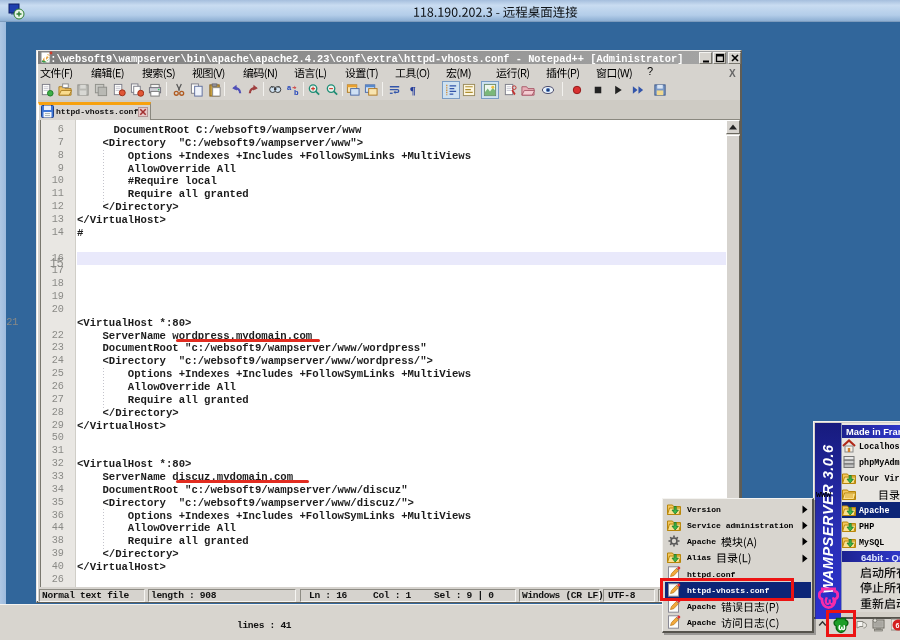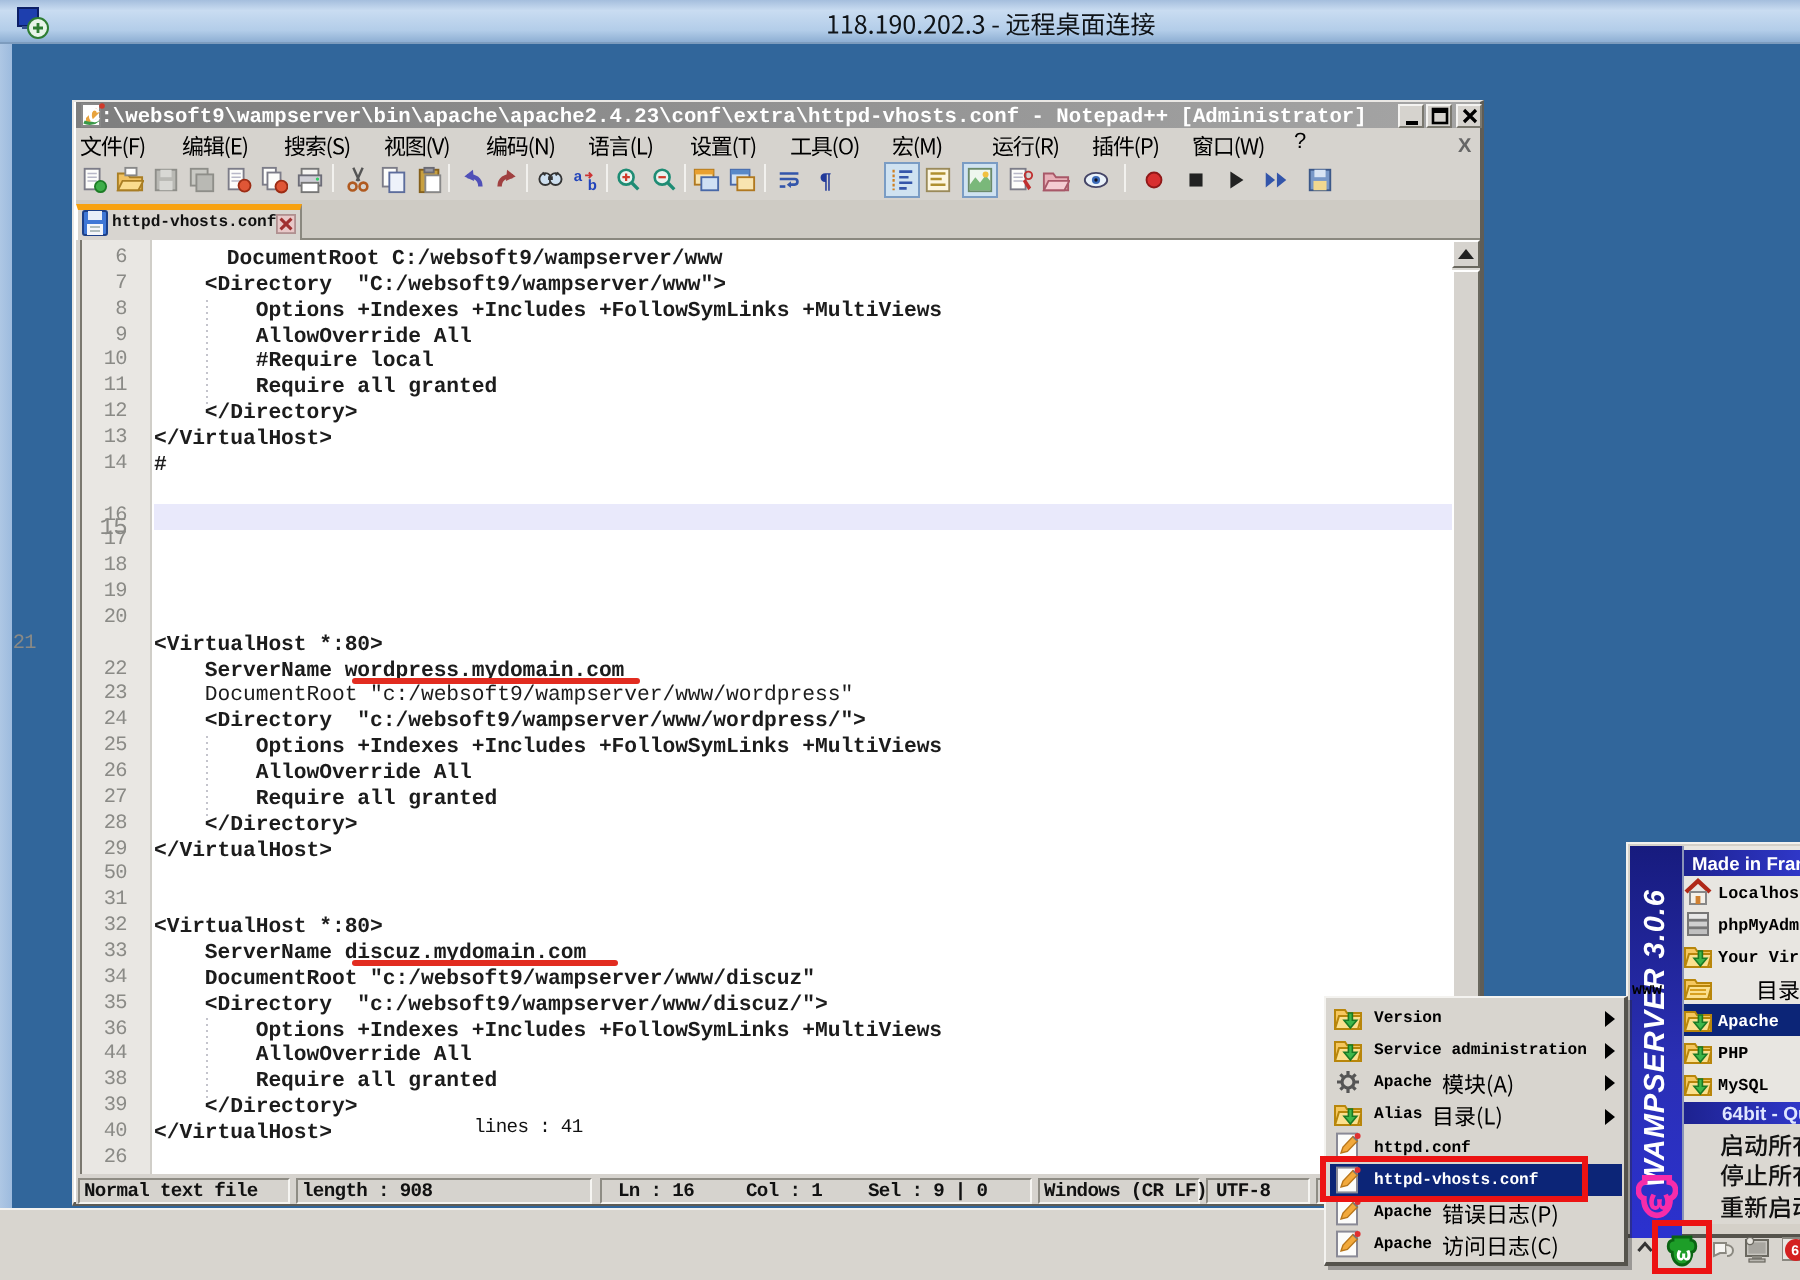--- a/index.html
+++ b/index.html
@@ -292,21 +292,21 @@
 <div class="abs mono" style="left:77px;top:136.8px;font-size:10.65px;font-weight:700;color:#1c1c1c;letter-spacing:-0.03px;white-space:pre">    &lt;Directory  "C:/websoft9/wampserver/www"&gt;</div>
 <div class="abs mono" style="left:77px;top:149.7px;font-size:10.65px;font-weight:700;color:#1c1c1c;letter-spacing:-0.03px;white-space:pre">        Options +Indexes +Includes +FollowSymLinks +MultiViews</div>
 <div class="abs mono" style="left:77px;top:162.6px;font-size:10.65px;font-weight:700;color:#1c1c1c;letter-spacing:-0.03px;white-space:pre">        AllowOverride All</div>
 <div class="abs mono" style="left:77px;top:175.4px;font-size:10.65px;font-weight:700;color:#1c1c1c;letter-spacing:-0.03px;white-space:pre">        #Require local</div>
 <div class="abs mono" style="left:77px;top:188.2px;font-size:10.65px;font-weight:700;color:#1c1c1c;letter-spacing:-0.03px;white-space:pre">        Require all granted</div>
 <div class="abs mono" style="left:77px;top:201.1px;font-size:10.65px;font-weight:700;color:#1c1c1c;letter-spacing:-0.03px;white-space:pre">    &lt;/Directory&gt;</div>
 <div class="abs mono" style="left:77px;top:213.9px;font-size:10.65px;font-weight:700;color:#1c1c1c;letter-spacing:-0.03px;white-space:pre">&lt;/VirtualHost&gt;</div>
 <div class="abs mono" style="left:77px;top:226.8px;font-size:10.65px;font-weight:700;color:#1c1c1c;letter-spacing:-0.03px;white-space:pre">#</div>
 <div class="abs mono" style="left:77px;top:316.8px;font-size:10.65px;font-weight:700;color:#1c1c1c;letter-spacing:-0.03px;white-space:pre">&lt;VirtualHost *:80&gt;</div>
 <div class="abs mono" style="left:77px;top:329.6px;font-size:10.65px;font-weight:700;color:#1c1c1c;letter-spacing:-0.03px;white-space:pre">    ServerName wordpress.mydomain.com</div>
-<div class="abs mono" style="left:77px;top:342.4px;font-size:10.65px;font-weight:400;color:#1c1c1c;letter-spacing:-0.03px;white-space:pre">    DocumentRoot "c:/websoft9/wampserver/www/wordpress"</div>
+<div class="abs mono" style="left:77px;top:342.4px;font-size:10.65px;font-weight:700;color:#1c1c1c;letter-spacing:-0.03px;white-space:pre">    DocumentRoot "c:/websoft9/wampserver/www/wordpress"</div>
 <div class="abs mono" style="left:77px;top:355.3px;font-size:10.65px;font-weight:700;color:#1c1c1c;letter-spacing:-0.03px;white-space:pre">    &lt;Directory  "c:/websoft9/wampserver/www/wordpress/"&gt;</div>
 <div class="abs mono" style="left:77px;top:368.1px;font-size:10.65px;font-weight:700;color:#1c1c1c;letter-spacing:-0.03px;white-space:pre">        Options +Indexes +Includes +FollowSymLinks +MultiViews</div>
 <div class="abs mono" style="left:77px;top:381.0px;font-size:10.65px;font-weight:700;color:#1c1c1c;letter-spacing:-0.03px;white-space:pre">        AllowOverride All</div>
 <div class="abs mono" style="left:77px;top:393.8px;font-size:10.65px;font-weight:700;color:#1c1c1c;letter-spacing:-0.03px;white-space:pre">        Require all granted</div>
 <div class="abs mono" style="left:77px;top:406.7px;font-size:10.65px;font-weight:700;color:#1c1c1c;letter-spacing:-0.03px;white-space:pre">    &lt;/Directory&gt;</div>
 <div class="abs mono" style="left:77px;top:419.6px;font-size:10.65px;font-weight:700;color:#1c1c1c;letter-spacing:-0.03px;white-space:pre">&lt;/VirtualHost&gt;</div>
 <div class="abs mono" style="left:77px;top:458.1px;font-size:10.65px;font-weight:700;color:#1c1c1c;letter-spacing:-0.03px;white-space:pre">&lt;VirtualHost *:80&gt;</div>
 <div class="abs mono" style="left:77px;top:470.9px;font-size:10.65px;font-weight:700;color:#1c1c1c;letter-spacing:-0.03px;white-space:pre">    ServerName discuz.mydomain.com</div>
 <div class="abs mono" style="left:77px;top:483.8px;font-size:10.65px;font-weight:700;color:#1c1c1c;letter-spacing:-0.03px;white-space:pre">    DocumentRoot "c:/websoft9/wampserver/www/discuz"</div>
 <div class="abs mono" style="left:77px;top:496.6px;font-size:10.65px;font-weight:700;color:#1c1c1c;letter-spacing:-0.03px;white-space:pre">    &lt;Directory  "c:/websoft9/wampserver/www/discuz/"&gt;</div>
@@ -334,21 +334,21 @@
 <div class="abs" style="left:726px;top:135px;width:14px;height:390px;background:#d6d3ce;border-top:1px solid #fff;border-left:1px solid #fff;border-right:1px solid #6a685f;border-bottom:1px solid #6a685f"></div>
 <div class="abs" style="left:38px;top:587px;width:702px;height:15px;background:#d6d3ce"></div>
 <div class="abs" style="left:39px;top:588.5px;width:106px;height:13px;border-top:1px solid #8e8c84;border-left:1px solid #8e8c84;border-right:1px solid #f6f5f2;border-bottom:1px solid #f6f5f2"></div>
 <div class="abs" style="left:148px;top:588.5px;width:148px;height:13px;border-top:1px solid #8e8c84;border-left:1px solid #8e8c84;border-right:1px solid #f6f5f2;border-bottom:1px solid #f6f5f2"></div>
 <div class="abs" style="left:300px;top:588.5px;width:216px;height:13px;border-top:1px solid #8e8c84;border-left:1px solid #8e8c84;border-right:1px solid #f6f5f2;border-bottom:1px solid #f6f5f2"></div>
 <div class="abs" style="left:519px;top:588.5px;width:81px;height:13px;border-top:1px solid #8e8c84;border-left:1px solid #8e8c84;border-right:1px solid #f6f5f2;border-bottom:1px solid #f6f5f2"></div>
 <div class="abs" style="left:603px;top:588.5px;width:52px;height:13px;border-top:1px solid #8e8c84;border-left:1px solid #8e8c84;border-right:1px solid #f6f5f2;border-bottom:1px solid #f6f5f2"></div>
 <div class="abs" style="left:658px;top:588.5px;width:81px;height:13px;border-top:1px solid #8e8c84;border-left:1px solid #8e8c84;border-right:1px solid #f6f5f2;border-bottom:1px solid #f6f5f2"></div>
 <div class="abs mono" style="left:42px;top:590px;font-size:9.6px;font-weight:700;color:#111;letter-spacing:-0.33px;white-space:pre">Normal text file</div>
 <div class="abs mono" style="left:151px;top:590px;font-size:9.6px;font-weight:700;color:#111;letter-spacing:-0.33px;white-space:pre">length : 908</div>
-<div class="abs mono" style="left:237px;top:558px;font-size:9.6px;font-weight:400;color:#111;letter-spacing:-0.33px;white-space:pre">lines : 41</div>
+<div class="abs mono" style="left:237px;top:620px;font-size:9.6px;font-weight:700;color:#111;letter-spacing:-0.33px;white-space:pre">lines : 41</div>
 <div class="abs mono" style="left:309px;top:590px;font-size:9.6px;font-weight:700;color:#111;letter-spacing:-0.33px;white-space:pre">Ln : 16</div>
 <div class="abs mono" style="left:373px;top:590px;font-size:9.6px;font-weight:700;color:#111;letter-spacing:-0.33px;white-space:pre">Col : 1</div>
 <div class="abs mono" style="left:434px;top:590px;font-size:9.6px;font-weight:700;color:#111;letter-spacing:-0.33px;white-space:pre">Sel : 9 | 0</div>
 <div class="abs mono" style="left:522px;top:590px;font-size:9.6px;font-weight:700;color:#111;letter-spacing:-0.33px;white-space:pre">Windows (CR LF)</div>
 <div class="abs mono" style="left:608px;top:590px;font-size:9.6px;font-weight:700;color:#111;letter-spacing:-0.33px;white-space:pre">UTF-8</div>
 <div class="abs mono" style="left:662px;top:590px;font-size:9.6px;font-weight:700;color:#111;letter-spacing:-0.33px;white-space:pre">INS</div>
 <div class="abs" style="left:813px;top:421px;width:87px;height:198px;background:#d4d0c8;
 border-top:1px solid #f2f1ee;border-left:1px solid #f2f1ee;border-bottom:2px solid #55534c"></div>
 <div class="abs" style="left:815px;top:423px;width:26px;height:196px;background:linear-gradient(180deg,#171b7e 0,#2a2fb4 55%,#2b31cf 100%)"></div>
 <div class="abs" style="left:815px;top:423px;width:26px;height:196px;overflow:hidden">

